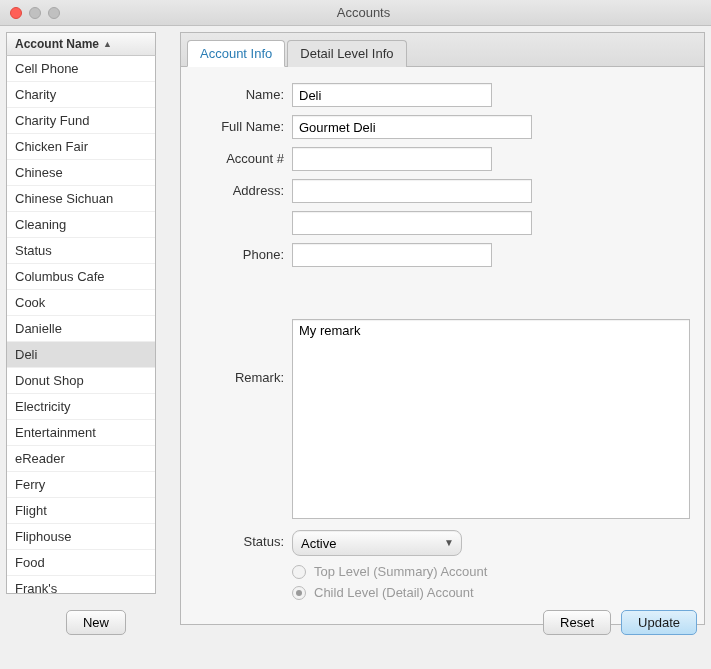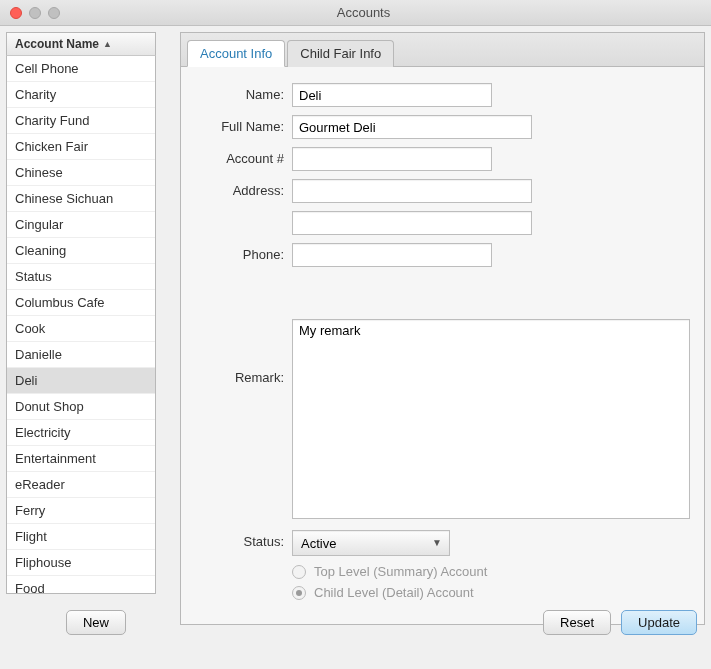--- a/index.html
+++ b/index.html
@@ -145,24 +145,24 @@
   width: 398px;
   height: 200px;
   resize: none;
   margin-top: 44px;
 }
 .select-wrap {
   display: inline-block;
   position: relative;
 }
 select {
-  width: 158px;
+  width: 170px;
   height: 26px;
   background: linear-gradient(#fdfdfd, #e4e4e4);
-  border-radius: 0;
+  border-radius: 8px;
   padding: 2px 22px 2px 8px;
   appearance: none;
   -webkit-appearance: none;
 }
 .select-caret {
   position: absolute;
   right: 8px; top: 7px;
   pointer-events: none;
   font-size: 10px;
   color: #555;
@@ -233,21 +233,20 @@
       <span>Account Name</span>
       <span class="sort-arrow">▲</span>
     </div>
     <div class="list-wrap" id="account-list">
         <div class="list-item">Cell Phone</div>
         <div class="list-item">Charity</div>
         <div class="list-item">Charity Fund</div>
         <div class="list-item">Chicken Fair</div>
         <div class="list-item">Chinese</div>
         <div class="list-item">Chinese Sichuan</div>
-        <div class="list-item">Cingular</div>
         <div class="list-item">Cleaning</div>
         <div class="list-item">Status</div>
         <div class="list-item">Columbus Cafe</div>
         <div class="list-item">Cook</div>
         <div class="list-item">Danielle</div>
         <div class="list-item selected">Deli</div>
         <div class="list-item">Donut Shop</div>
         <div class="list-item">Electricity</div>
         <div class="list-item">Entertainment</div>
         <div class="list-item">eReader</div>
@@ -255,21 +254,21 @@
         <div class="list-item">Flight</div>
         <div class="list-item">Fliphouse</div>
         <div class="list-item">Food</div>
         <div class="list-item">Frank's</div>
       </div>
   </div>
 
   <div class="main">
     <div class="tabs-bar" id="tabs-bar">
         <div class="tab active">Account Info</div>
-        <div class="tab">Child Fair Info</div>
+        <div class="tab">Detail Level Info</div>
       </div>
     <div class="panel">
 
       <div class="form-row">
         <div class="form-label">Name:</div>
         <div class="form-field"><input type="text" class="w200" value="Deli" style=""></div>
       </div>
 
       <div class="form-row">
         <div class="form-label">Full Name:</div>

